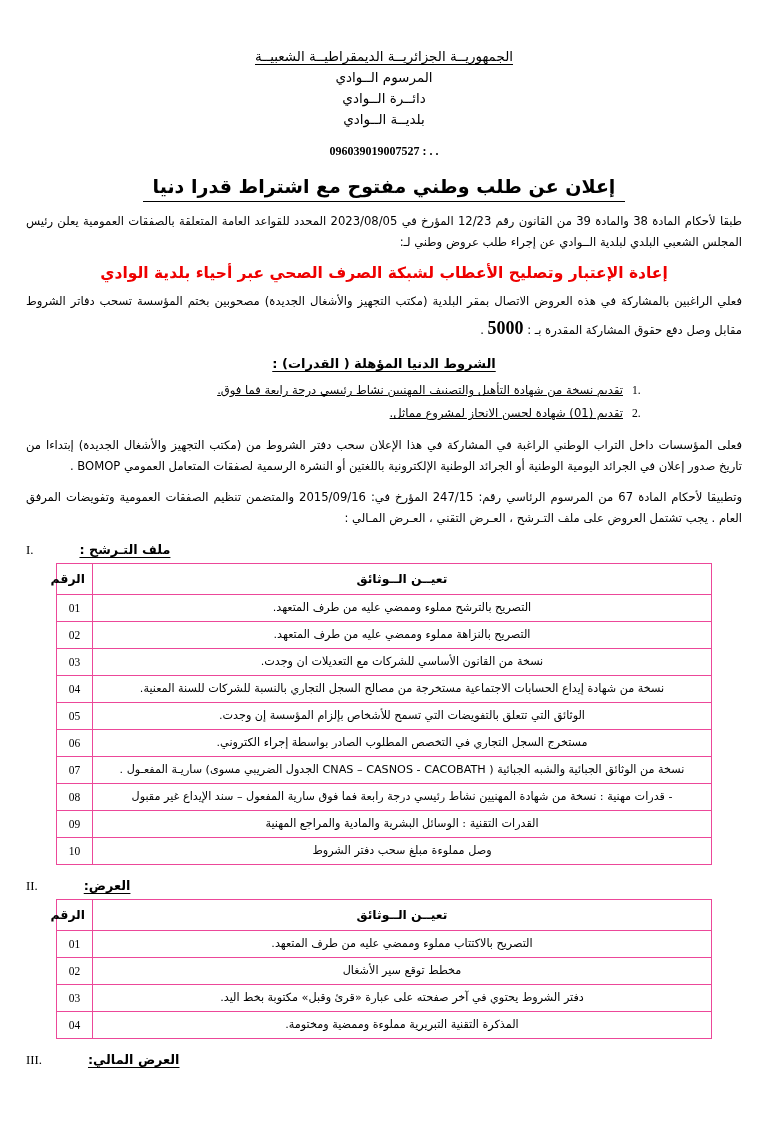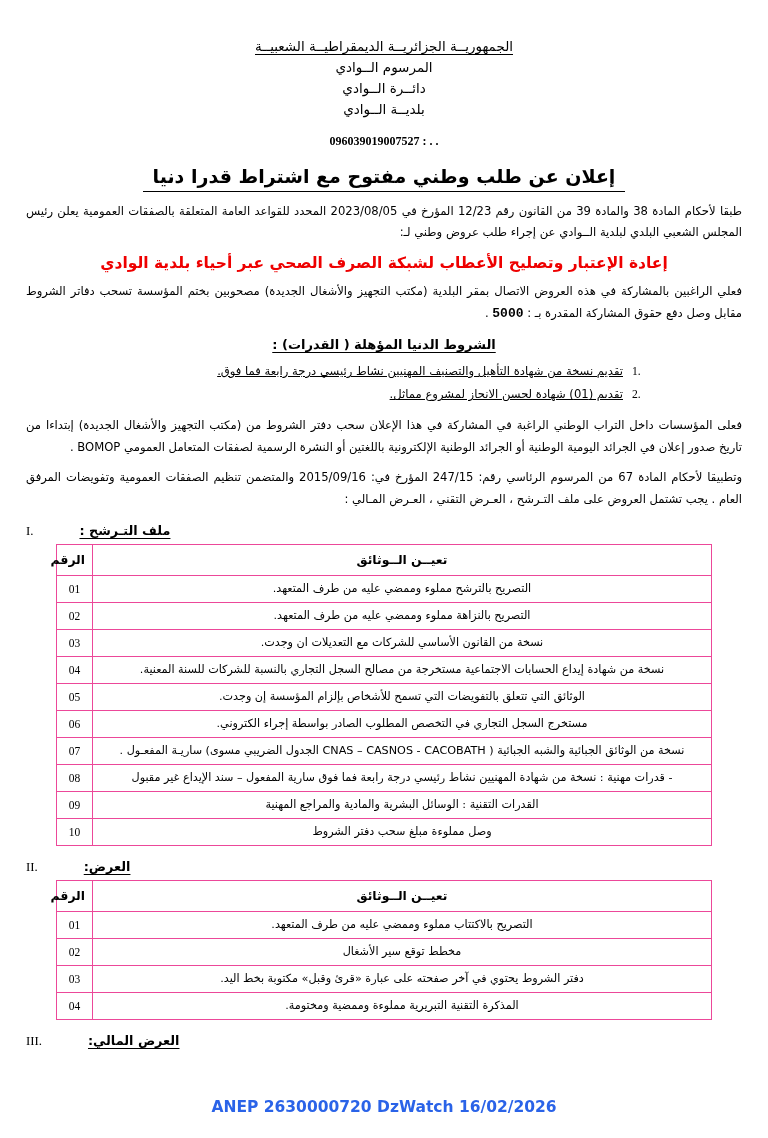--- a/index.html
+++ b/index.html
@@ -19,21 +19,21 @@
     position: relative;
     width: 768px;
     height: 1138px;
     padding: 0;
     box-sizing: border-box;
   }
 
   
   .doc-header {
     text-align: center;
-    padding-top: 36px;
+    padding-top: 46px;
     line-height: 1.55;
   }
   .doc-header .line {
     font-size: 13.5px;
     letter-spacing: 0.3px;
     direction: rtl;
   }
   .doc-header .line.underlined {
     text-decoration: underline;
     text-underline-offset: 3px;
@@ -63,23 +63,23 @@
 
   
   .para {
     direction: rtl;
     text-align: justify;
     font-size: 11.6px;
     line-height: 1.85;
     margin: 9px 26px 0 26px;
   }
   .para .amt {
-    font-family: Liberation Mono, monospace;
-    font-weight: bold;
-    font-size: 13px;
+    font-family: Liberation Serif, serif;
+    font-weight: bold;
+    font-size: 18px;
   }
 
   .red-title {
     color: #ee0000;
     font-weight: bold;
     font-size: 15.5px;
     text-align: center;
     direction: rtl;
     margin-top: 10px;
   }
@@ -327,15 +327,14 @@
         <td class="num">04</td>
       </tr>
     </tbody>
   </table>
 
   <div class="roman-head">
     <span class="rn">III.</span>
     <span class="rh-label">العرض المالي:</span>
   </div>
 
-  <div class="anep-footer">ANEP 2630000720 DzWatch 16/02/2026</div>
 
 </div>
 
 </body></html>

